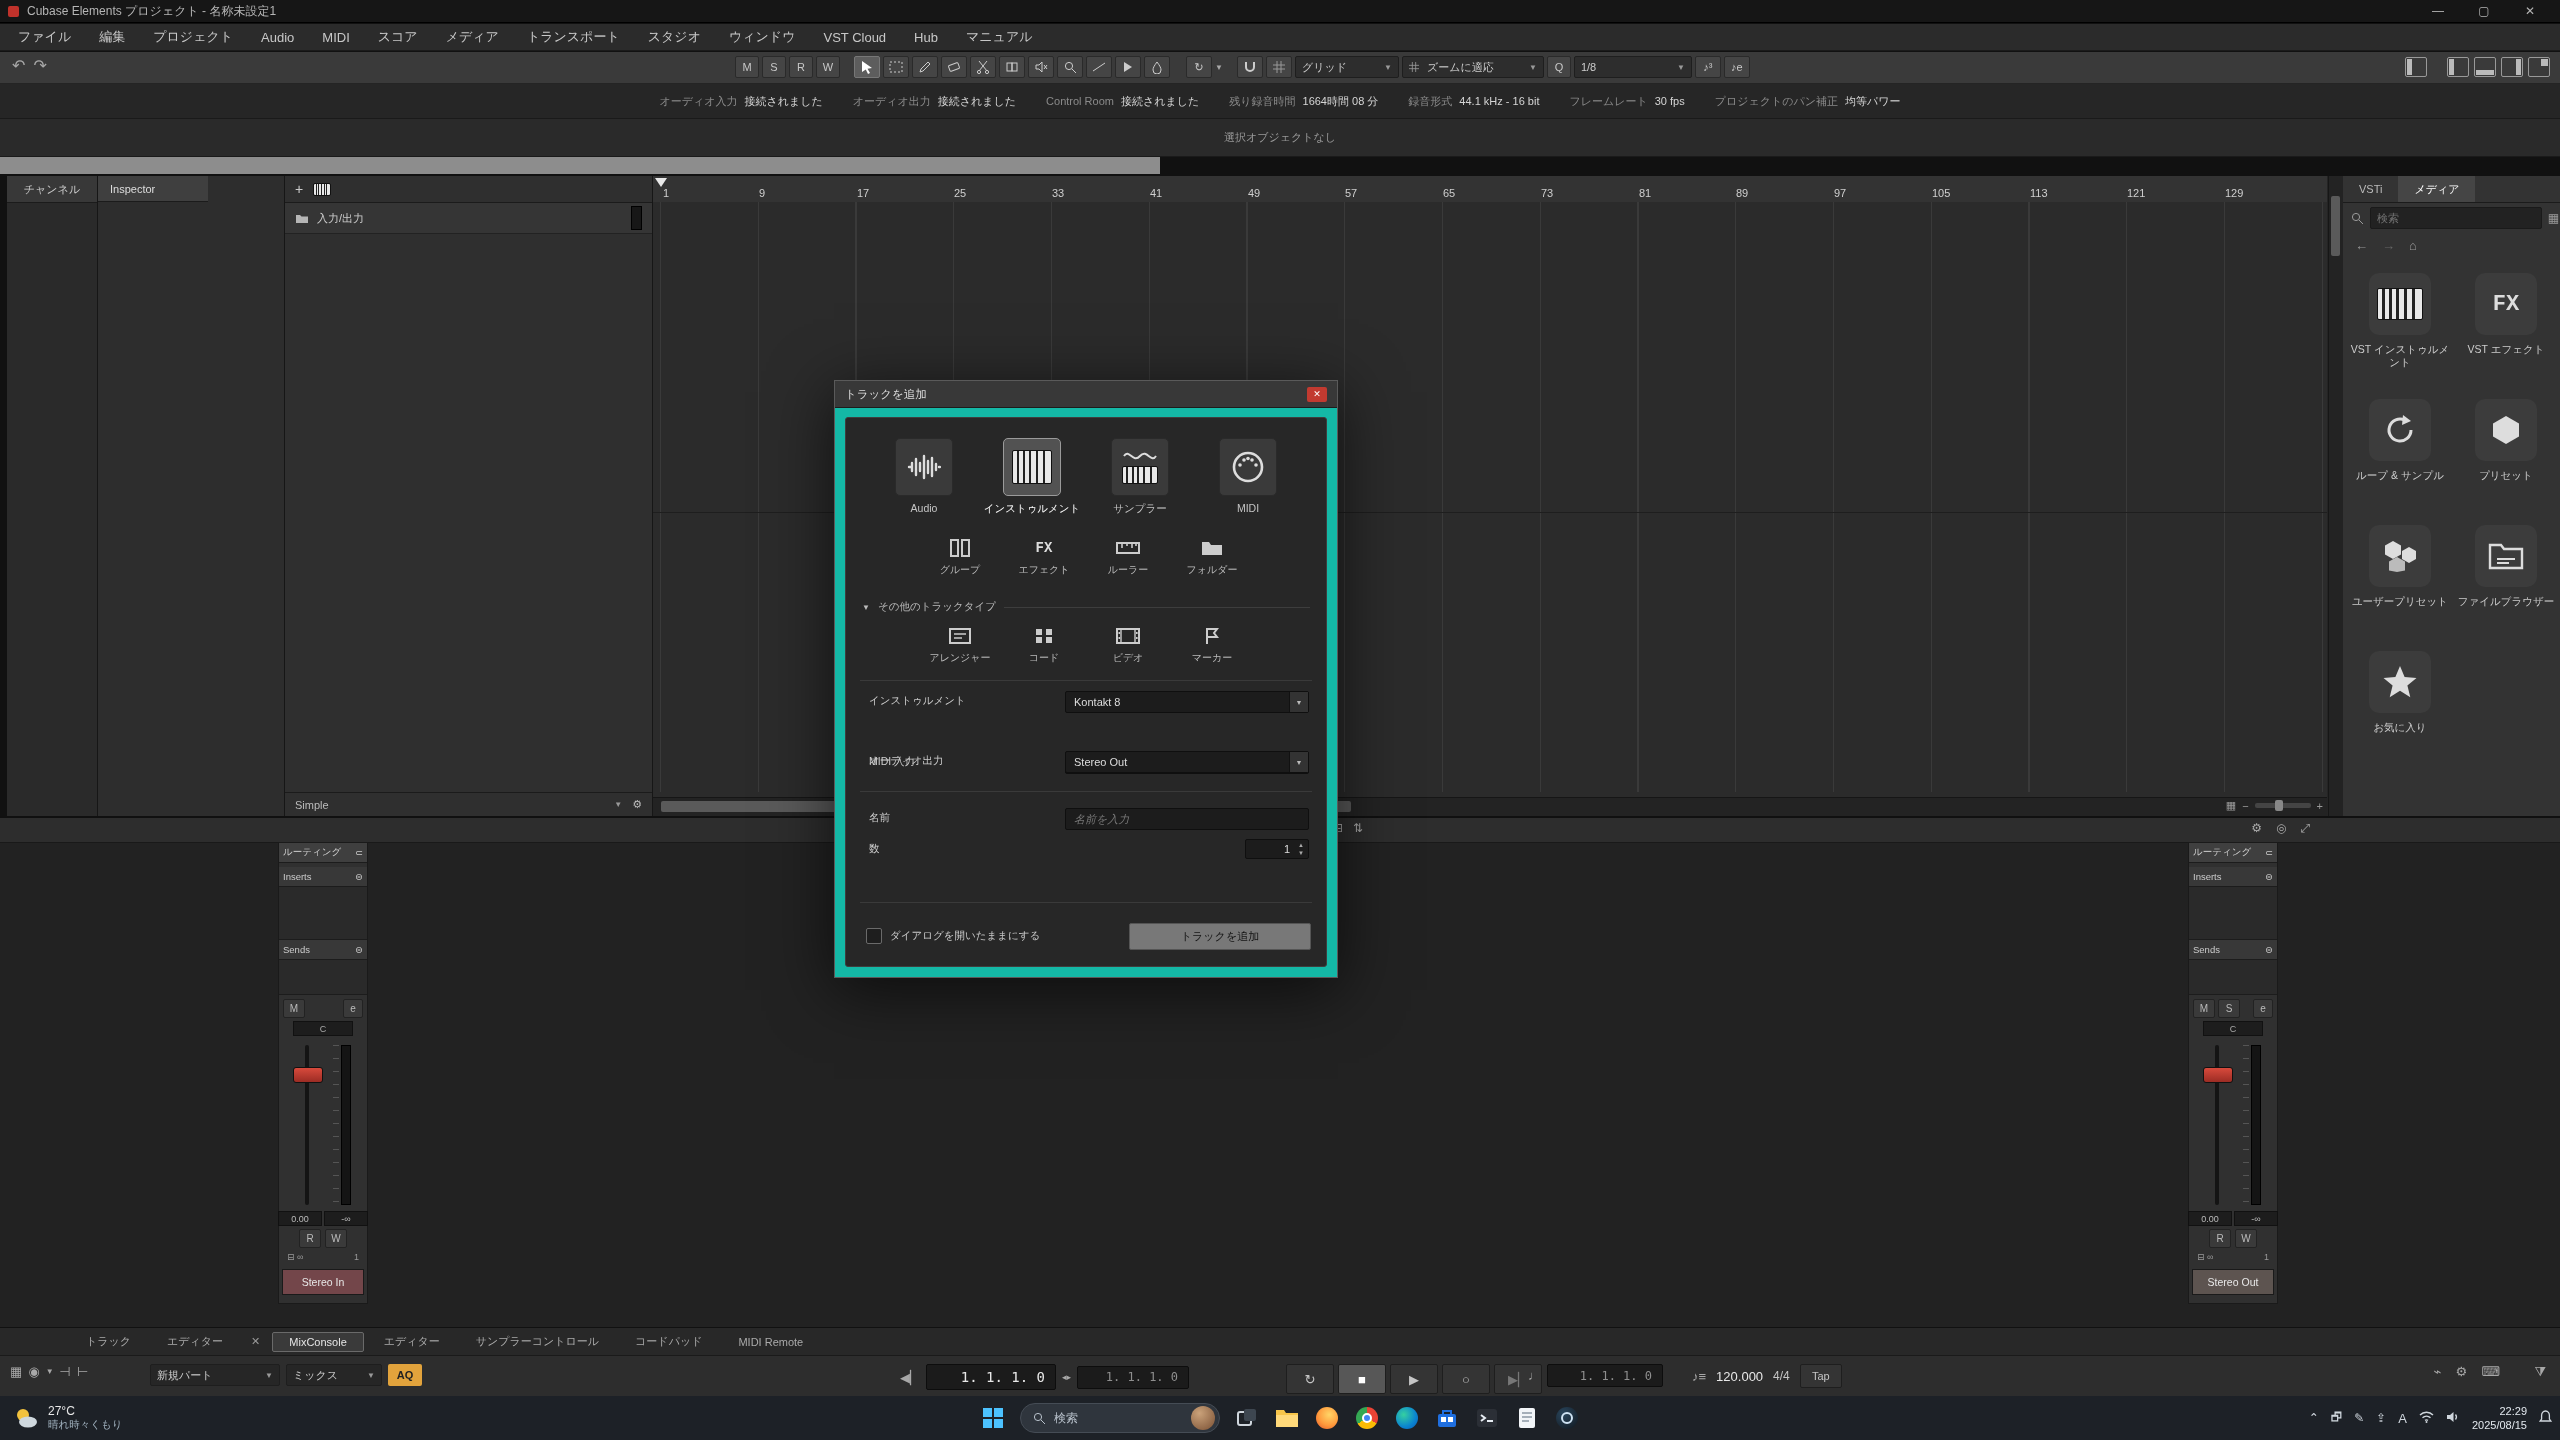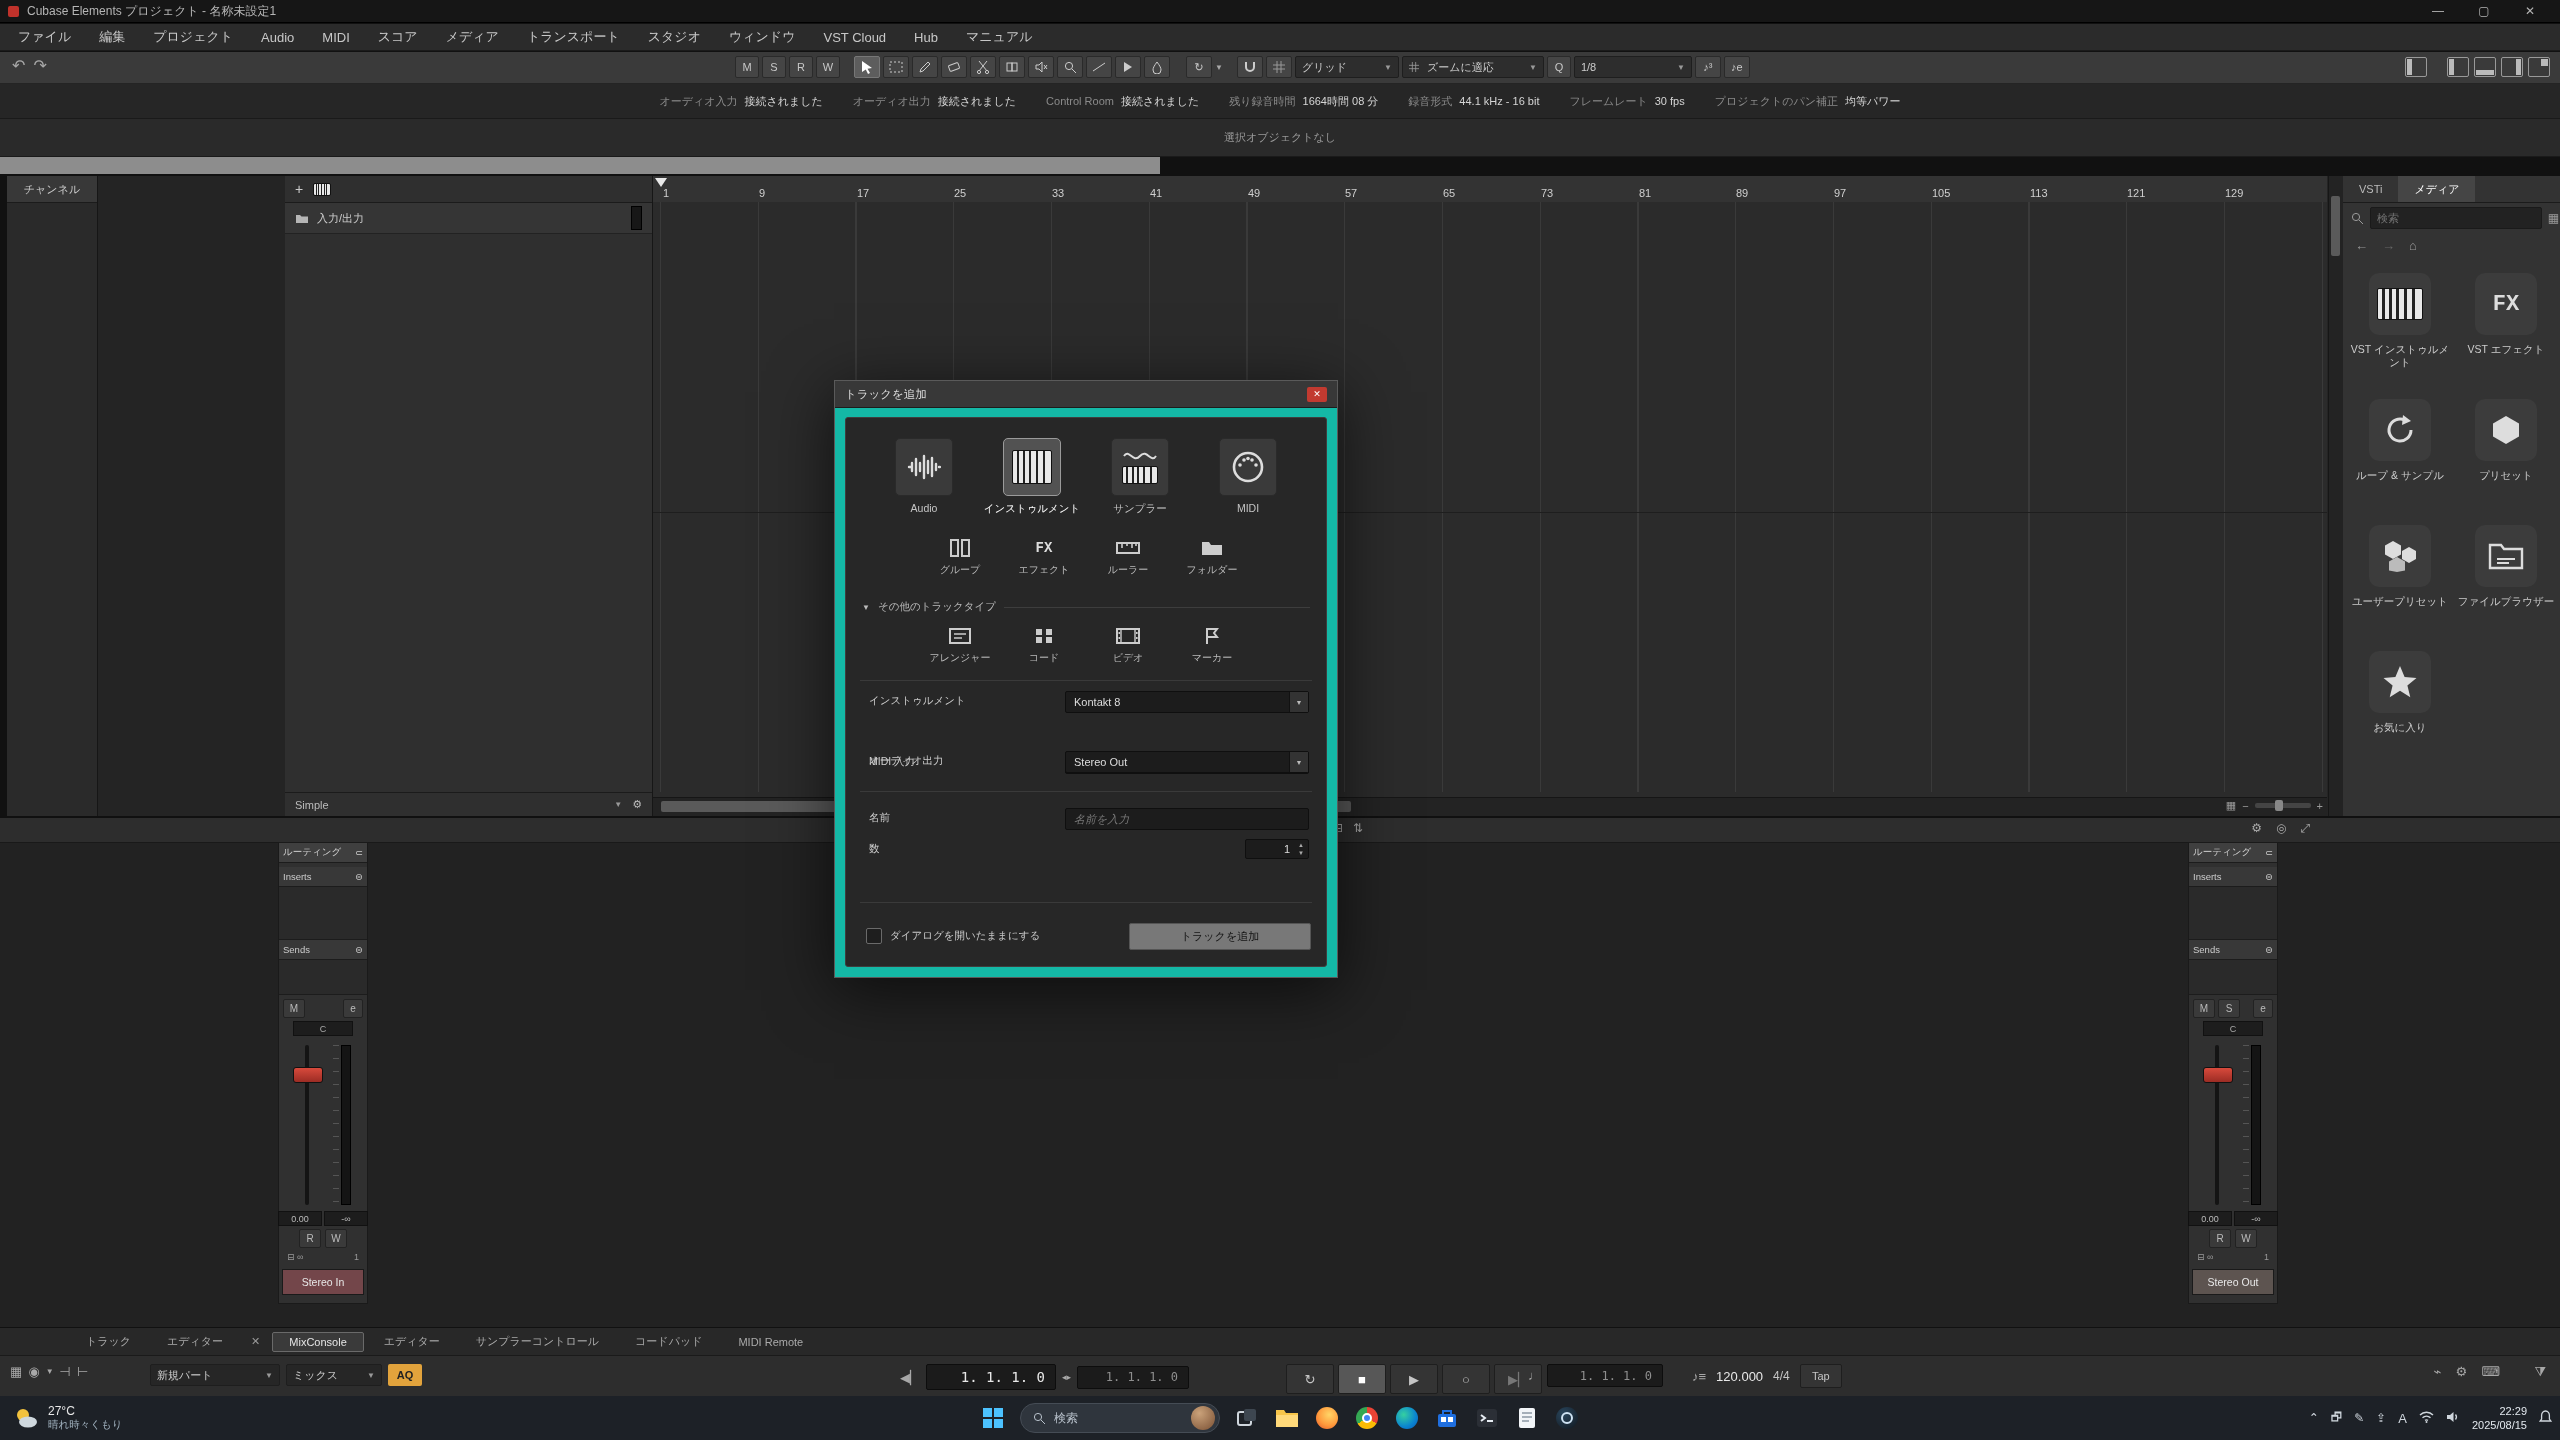--- a/index.html
+++ b/index.html
@@ -392,20 +392,23 @@
   <span>選択オブジェクトなし</span>
 </div>
 <div class="abs graybar"></div>
 
 <div class="abs workspace">
 
   <div class="chan-col">
     <div class="chan-tab">チャンネル</div>
   </div>
 
+  <div class="insp-col">
+    <div class="insp-tab">Inspector</div>
+  </div>
 
   <div class="tracklist">
     <div class="tl-head">
       <span style="font-size:14px;color:#ccc;">+</span>
       <span class="kbkeys" style="display:inline-block;width:16px;height:11px;"></span>
     </div>
     <div class="trackrow">
       <svg width="14" height="11" viewBox="0 0 14 11">
           <path d="M1 2 H5 L6.5 3.5 H13 V10 H1 Z" fill="#b5b5b5"></path>
         </svg>

